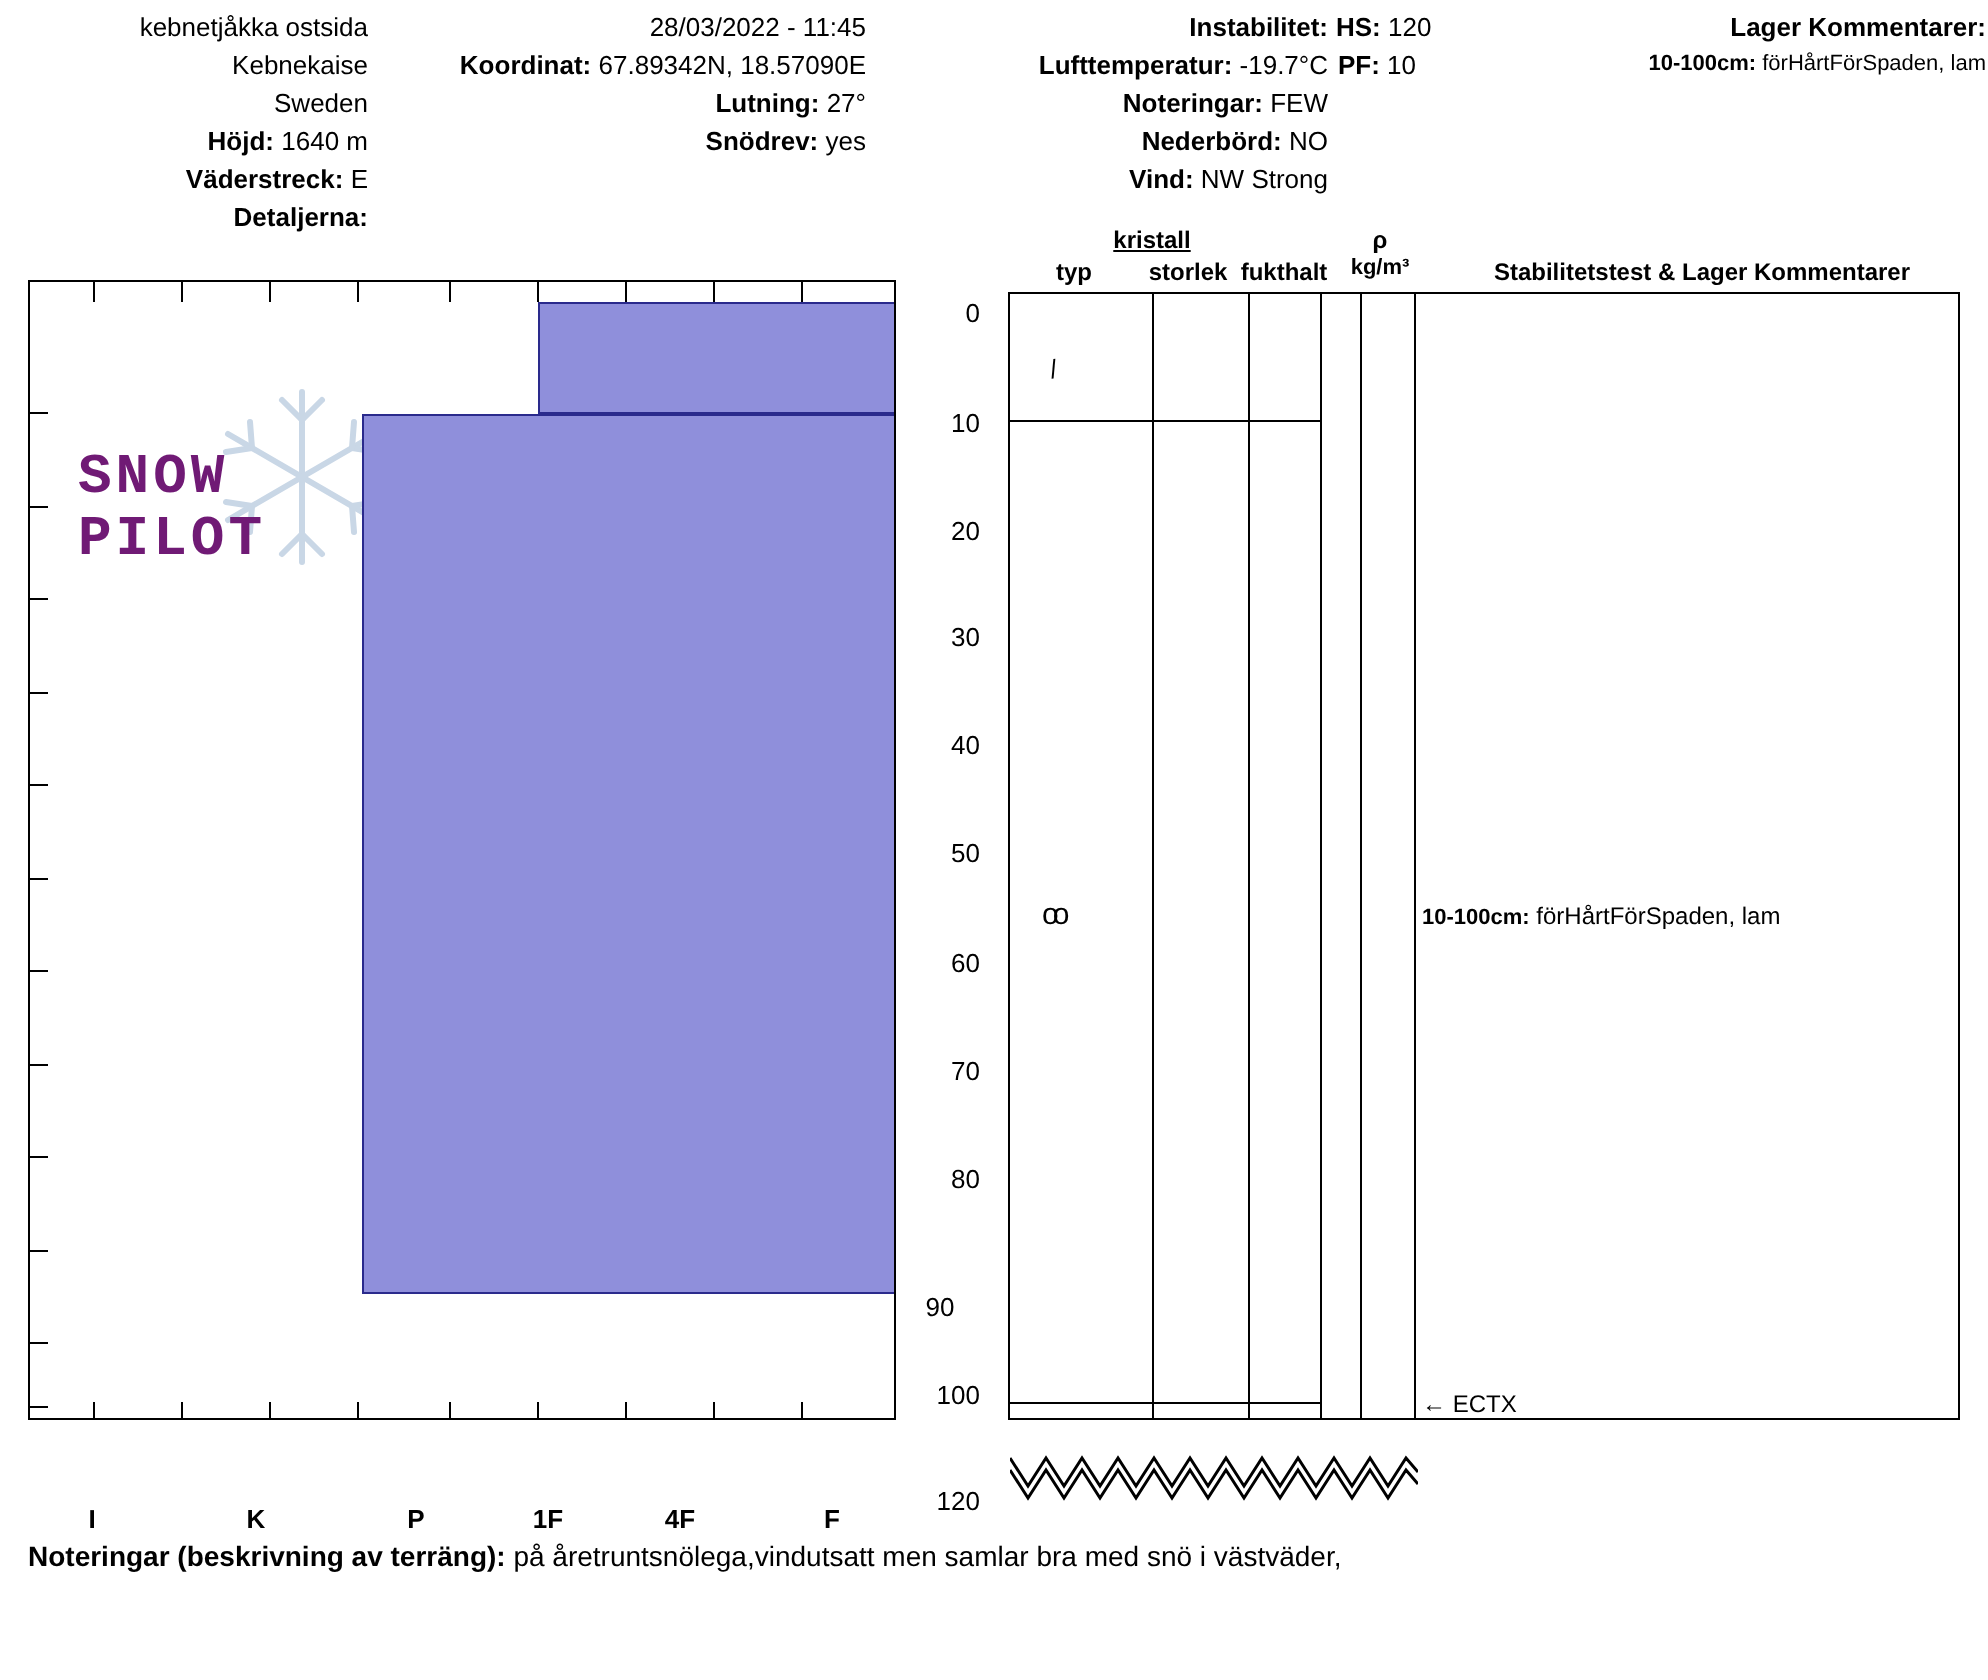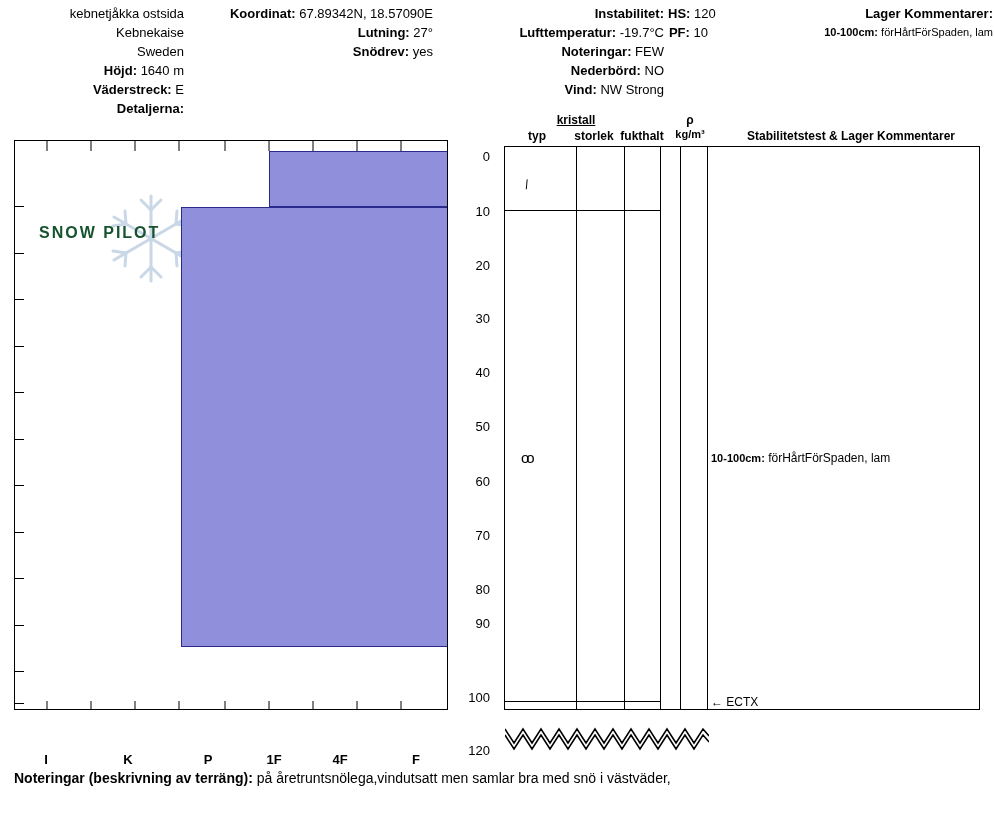--- a/index.html
+++ b/index.html
@@ -73,25 +73,25 @@
     left: 18px;
     top: 45px;
     width: 190px;
     height: 105px;
     pointer-events: none;
   }
   #watermark .wm-text {
     position: absolute;
     left: 6px;
     top: 38px;
-    font-size: 16px;
+    font-size: 28px;
     font-weight: bold;
     letter-spacing: 2px;
-    color: #14532d;
-    font-family: Liberation Sans, sans-serif;
+    color: #701a75;
+    font-family: Liberation Mono, monospace;
   }
 
   
   #depth-axis {
     position: absolute;
     left: 448px;
     top: 140px;
     width: 56px;
     height: 600px;
   }
@@ -197,20 +197,21 @@
   <div class="hcol" id="hcol1">
     <div class="hrow"><span class="val">kebnetjåkka ostsida</span></div>
     <div class="hrow"><span class="val">Kebnekaise</span></div>
     <div class="hrow"><span class="val">Sweden</span></div>
     <div class="hrow"><span class="lbl">Höjd:</span> <span class="val">1640 m</span></div>
     <div class="hrow"><span class="lbl">Väderstreck:</span> <span class="val">E</span></div>
     <div class="hrow"><span class="lbl">Detaljerna:</span></div>
   </div>
 
   <div class="hcol" id="hcol2">
+    <div class="hrow"><span class="val">28/03/2022 - 11:45</span></div>
     <div class="hrow"><span class="lbl">Koordinat:</span> <span class="val">67.89342N, 18.57090E</span></div>
     <div class="hrow"><span class="lbl">Lutning:</span> <span class="val">27°</span></div>
     <div class="hrow"><span class="lbl">Snödrev:</span> <span class="val">yes</span></div>
   </div>
 
   <div class="hcol" id="hcol3">
     <div class="hrow"><span class="lbl">Instabilitet:</span></div>
     <div class="hrow"><span class="lbl">Lufttemperatur:</span> <span class="val">-19.7°C</span></div>
     <div class="hrow"><span class="lbl">Noteringar:</span> <span class="val">FEW</span></div>
     <div class="hrow"><span class="lbl">Nederbörd:</span> <span class="val">NO</span></div>
@@ -295,21 +296,21 @@
 <div id="depth-axis">
   <div class="depth-label" style="top:11px;">0</div>
   <div class="depth-label" style="top:66px;">10</div>
   <div class="depth-label" style="top:120px;">20</div>
   <div class="depth-label" style="top:173px;">30</div>
   <div class="depth-label" style="top:227px;">40</div>
   <div class="depth-label" style="top:281px;">50</div>
   <div class="depth-label" style="top:336px;">60</div>
   <div class="depth-label" style="top:390px;">70</div>
   <div class="depth-label" style="top:444px;">80</div>
-  <div class="depth-label" style="top:478px;">90</div>
+  <div class="depth-label" style="top:508px;text-align:center;">90</div>
   <div class="depth-label" style="top:552px;">100</div>
   <div class="depth-label" style="top:605px;">120</div>
 </div>
 
 <div id="grid-headers">
   <div class="gh gh-bold" style="left:36px; top:6px;  width:72px;text-decoration:underline;">kristall</div>
   <div class="gh gh-bold" style="left:-3px; top:22px; width:72px;">typ</div>
   <div class="gh gh-bold" style="left:54px; top:22px; width:72px;">storlek</div>
   <div class="gh gh-bold" style="left:102px; top:22px; width:72px;">fukthalt</div>
   <div class="gh gh-bold" style="left:150px; top:6px;  width:72px;">ρ</div>

